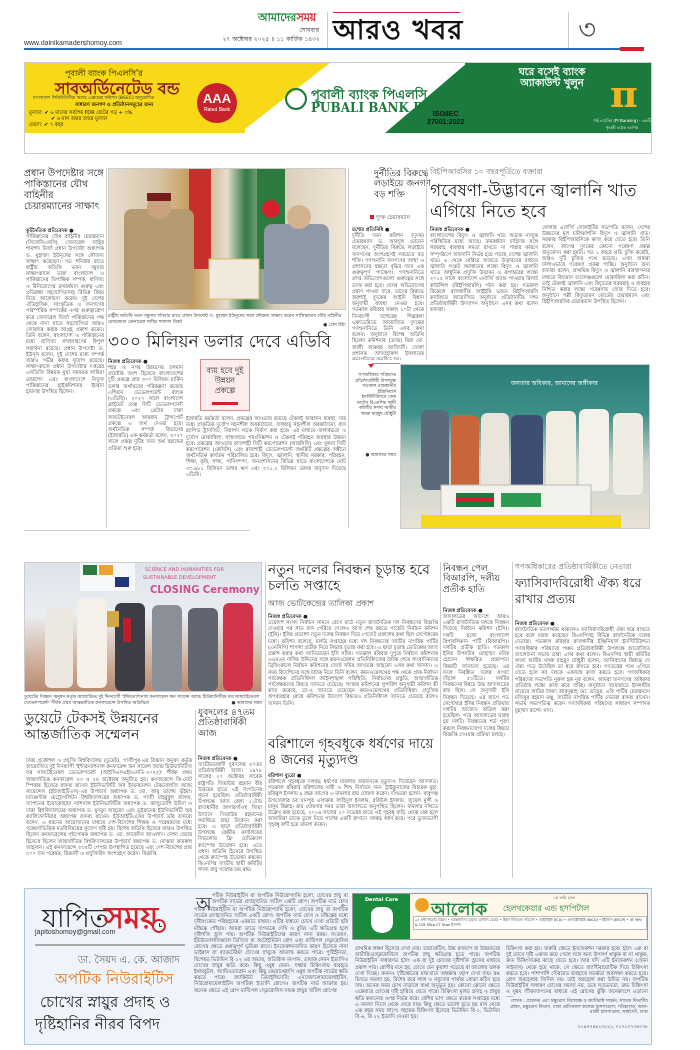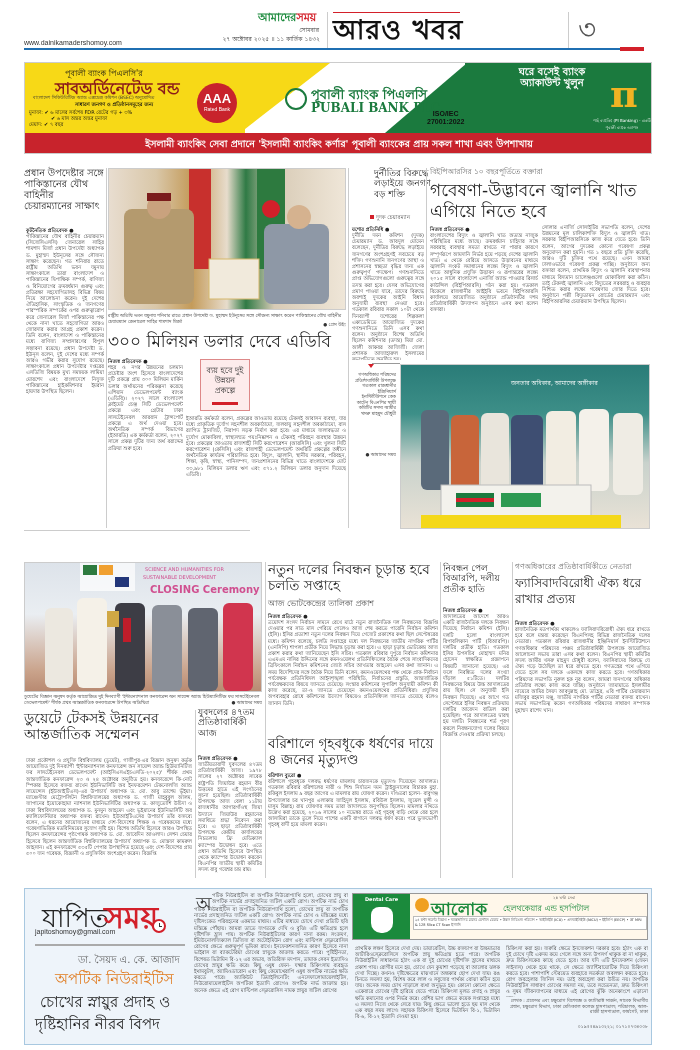--- a/index.html
+++ b/index.html
@@ -117,21 +117,20 @@
   <div class="abs ad-logo"></div>
   <div class="abs ad-bn-name">পূবালী ব্যাংক পিএলসি.</div>
   <div class="abs ad-en-name">PUBALI BANK PLC.</div>
   <div class="abs ad-iso">
     <div>ISO/IEC</div>
     <div>27001:2022</div>
   </div>
   <div class="abs ad-cta">ঘরে বসেই ব্যাংক অ্যাকাউন্ট খুলুন</div>
   <div class="abs ad-pi">π</div>
   <div class="abs ad-pi-note">পাই ব্যাংকিং (PI Banking) - একটি পূবালী ব্যাংক অ্যাপস</div>
-  <div class="abs ad-strip">ইসলামী ব্যাংকিং সেবা প্রদানে 'ইসলামী ব্যাংকিং কর্ণার' পূবালী ব্যাংকের প্রায় সকল শাখা এবং উপশাখায়</div>
 </div>
 
 <div class="abs head" style="left:24px;top:168px;width:80px;font-size:9.5px;">প্রধান উপদেষ্টার সঙ্গে পাকিস্তানের যৌথ বাহিনীর চেয়ারম্যানের সাক্ষাৎ</div>
 <div class="abs reporter" style="left:26px;top:227px;">কূটনৈতিক প্রতিবেদক ●</div>
 <div class="abs body-text" style="left:26px;top:233px;width:78px;height:295px;">পাকিস্তানের যৌথ বাহিনীর চেয়ারম্যান (সিজেসিএসসি) জেনারেল সাহির শামশাদ মির্জা প্রধান উপদেষ্টা অধ্যাপক ড. মুহাম্মদ ইউনূসের সঙ্গে সৌজন্য সাক্ষাৎ করেছেন। গত শনিবার রাতে রাষ্ট্রীয় অতিথি ভবন যমুনায় সাক্ষাৎকালে তারা বাংলাদেশ ও পাকিস্তানের দ্বিপাক্ষিক সম্পর্ক, বাণিজ্য ও বিনিয়োগের ক্রমবর্ধমান গুরুত্ব এবং প্রতিরক্ষা সহযোগিতাসহ বিভিন্ন বিষয় নিয়ে আলোচনা করেন। দুই দেশের ঐতিহাসিক, সাংস্কৃতিক ও জনগণের পারস্পরিক সম্পর্কের ওপর গুরুত্বারোপ করে জেনারেল মির্জা পাকিস্তানের পক্ষ থেকে নানা খাতে সহযোগিতা আরও জোরদার করার আগ্রহ প্রকাশ করেন। তিনি বলেন, বাংলাদেশ ও পাকিস্তানের মধ্যে বাণিজ্য সম্প্রসারণের বিপুল সম্ভাবনা রয়েছে। প্রধান উপদেষ্টা ড. ইউনূস বলেন, দুই দেশের মধ্যে সম্পর্ক আরও গভীর করার সুযোগ রয়েছে। সাক্ষাৎকালে প্রধান উপদেষ্টার দপ্তরের এসডিজি বিষয়ক মুখ্য সমন্বয়ক লামিয়া মোরশেদ এবং বাংলাদেশে নিযুক্ত পাকিস্তানের হাইকমিশনার ইমরান হায়দার উপস্থিত ছিলেন।</div>
 <div class="abs vline" style="left:106px;top:168px;height:360px;"></div>
 
 <div class="abs photo" style="left:108px;top:168px;width:238px;height:142px;background:linear-gradient(90deg,#e8ddd0 0%,#d9c7a8 20%,#c49b5a 35%,#e7dccc 50%,#2f7a45 58%,#d8cbb6 70%,#efe6d8 100%);">
   <svg width="238" height="142">
     <rect x="80" y="0" width="22" height="100" fill="#c8302d"></rect>

